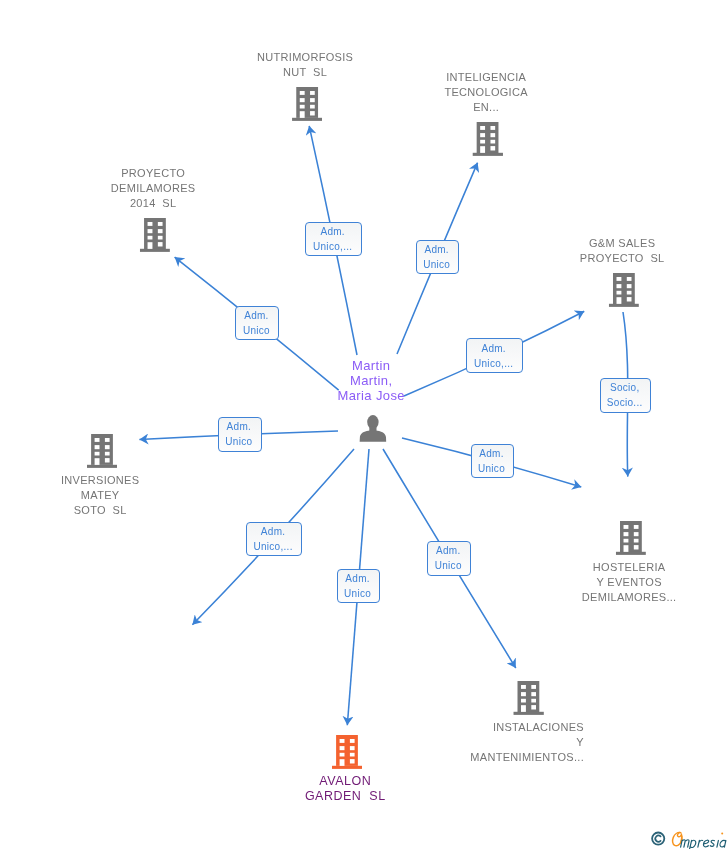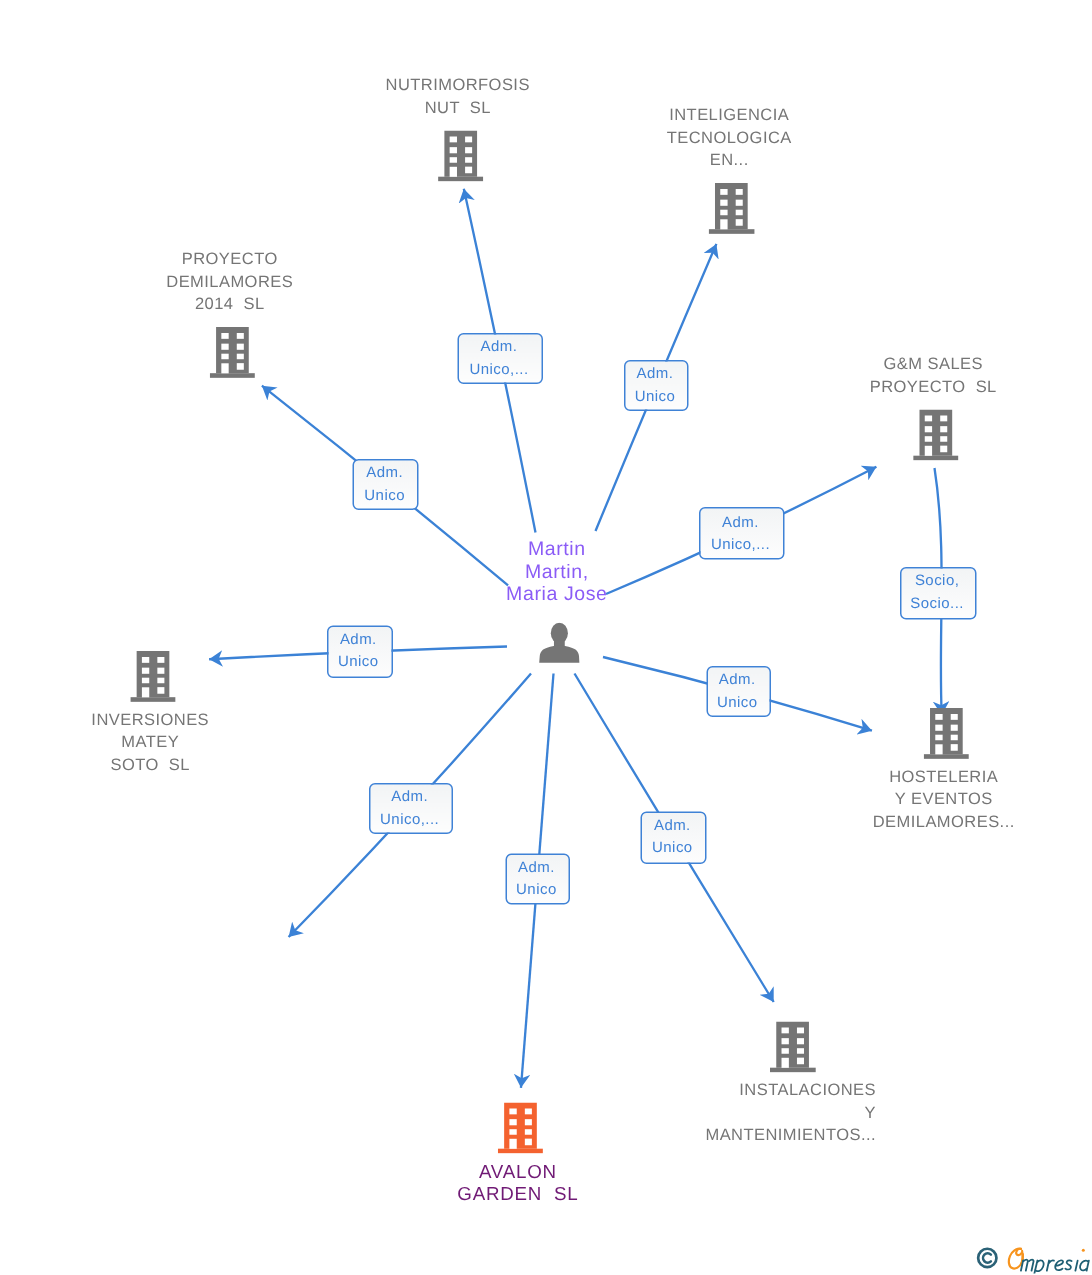--- a/index.html
+++ b/index.html
@@ -152,21 +152,21 @@
         <rect x="18.0" y="24.1" width="4.7" height="4.4" fill="#fff"></rect>
       </svg>
     <div class="gap-bot"></div>
     <div class="nlines">
       <div>INVERSIONES</div>
       <div>MATEY</div>
       <div>SOTO  SL</div>
     </div>
   </div>
 
-  <div class="node" style="left:629px;top:472px;">
+  <div class="node" style="left:629px;top:521px;">
     <svg class="nicon" width="30.5" height="33.9" viewBox="0 0 30.5 33.9" xmlns="http://www.w3.org/2000/svg">
         <path d="M4.2 0h21.8v30.9H4.2z" fill="#757575"></path>
         <rect x="0" y="30.8" width="30.5" height="3.1" fill="#757575"></rect>
         <rect x="7.7" y="4.0" width="4.9" height="3.9" fill="#fff"></rect>
         <rect x="18.0" y="4.0" width="4.7" height="3.9" fill="#fff"></rect>
         <rect x="7.7" y="11.1" width="4.9" height="4.1" fill="#fff"></rect>
         <rect x="18.0" y="11.1" width="4.7" height="4.1" fill="#fff"></rect>
         <rect x="7.7" y="17.8" width="4.9" height="3.7" fill="#fff"></rect>
         <rect x="18.0" y="17.8" width="4.7" height="3.7" fill="#fff"></rect>
         <rect x="7.7" y="24.2" width="4.9" height="6.7" fill="#fff"></rect>

